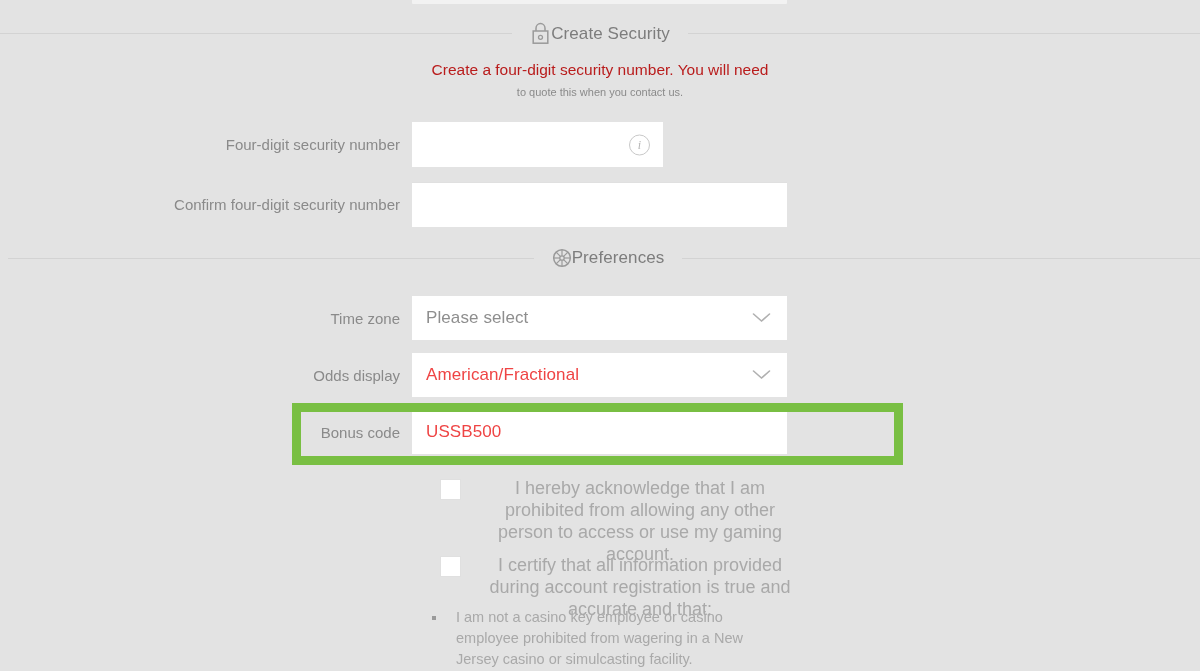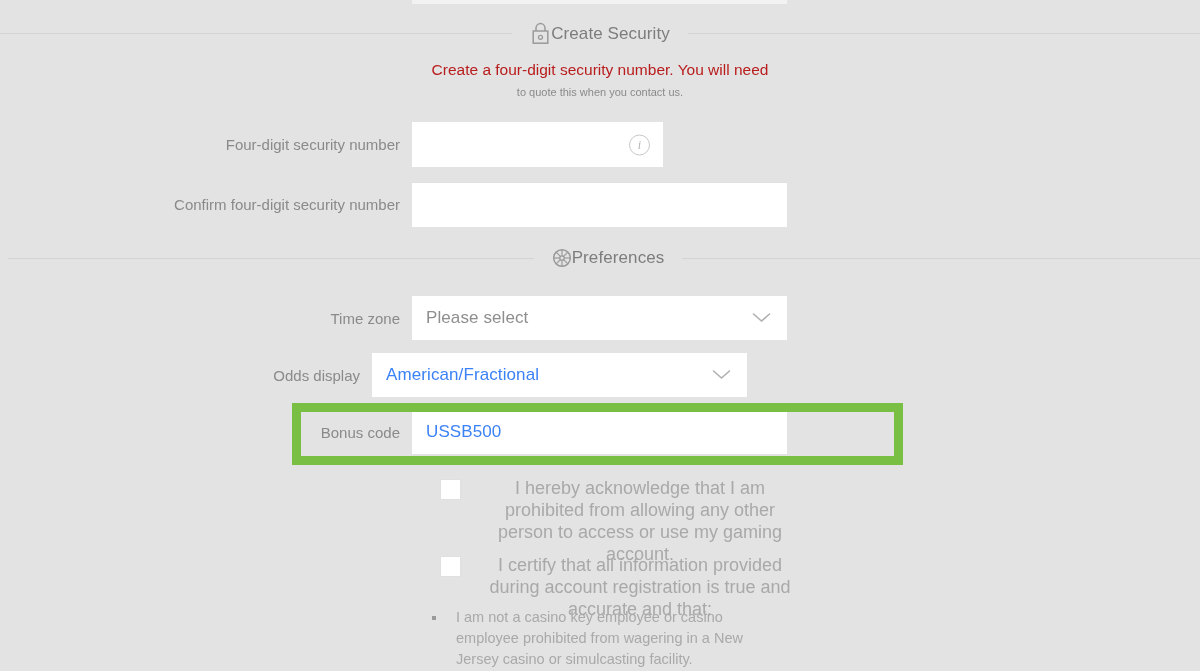--- a/index.html
+++ b/index.html
@@ -84,21 +84,21 @@
   .field-box {
     background: #ffffff;
     box-sizing: border-box;
     display: flex;
     align-items: center;
     position: relative;
     border: 0;
   }
   .field-text {
     font-size: 17px;
-    color: #3b82f6;
+    color: #ef4444;
     padding-left: 14px;
     letter-spacing: 0.1px;
   }
   .field-text.placeholder { color: #8e8e8e; }
 
   .divider-inner {
     position: absolute;
     left: 0;
     right: 0;
     top: 0;
@@ -262,21 +262,21 @@
       <span class="field-text placeholder">Please select</span>
       <span class="chevron">
         <svg width="19" height="11" viewBox="0 0 19 11" fill="none">
           <path d="M1.5 2 L9.5 9 L17.5 2" stroke="#b0b0b0" stroke-width="1.6" fill="none" stroke-linecap="round"></path>
         </svg>
       </span>
     </div>
   </div>
 
   <div class="form-row" style="left:0px; top:353px; width:787px; height:44px;">
-    <div class="form-label" style="width:372px;">Odds display</div>
+    <div class="form-label" style="width:412px;">Odds display</div>
     <div class="field-box" style="width:375px; height:44px;">
       <span class="field-text">American/Fractional</span>
       <span class="chevron">
         <svg width="19" height="11" viewBox="0 0 19 11" fill="none">
           <path d="M1.5 2 L9.5 9 L17.5 2" stroke="#b0b0b0" stroke-width="1.6" fill="none" stroke-linecap="round"></path>
         </svg>
       </span>
     </div>
   </div>
 

